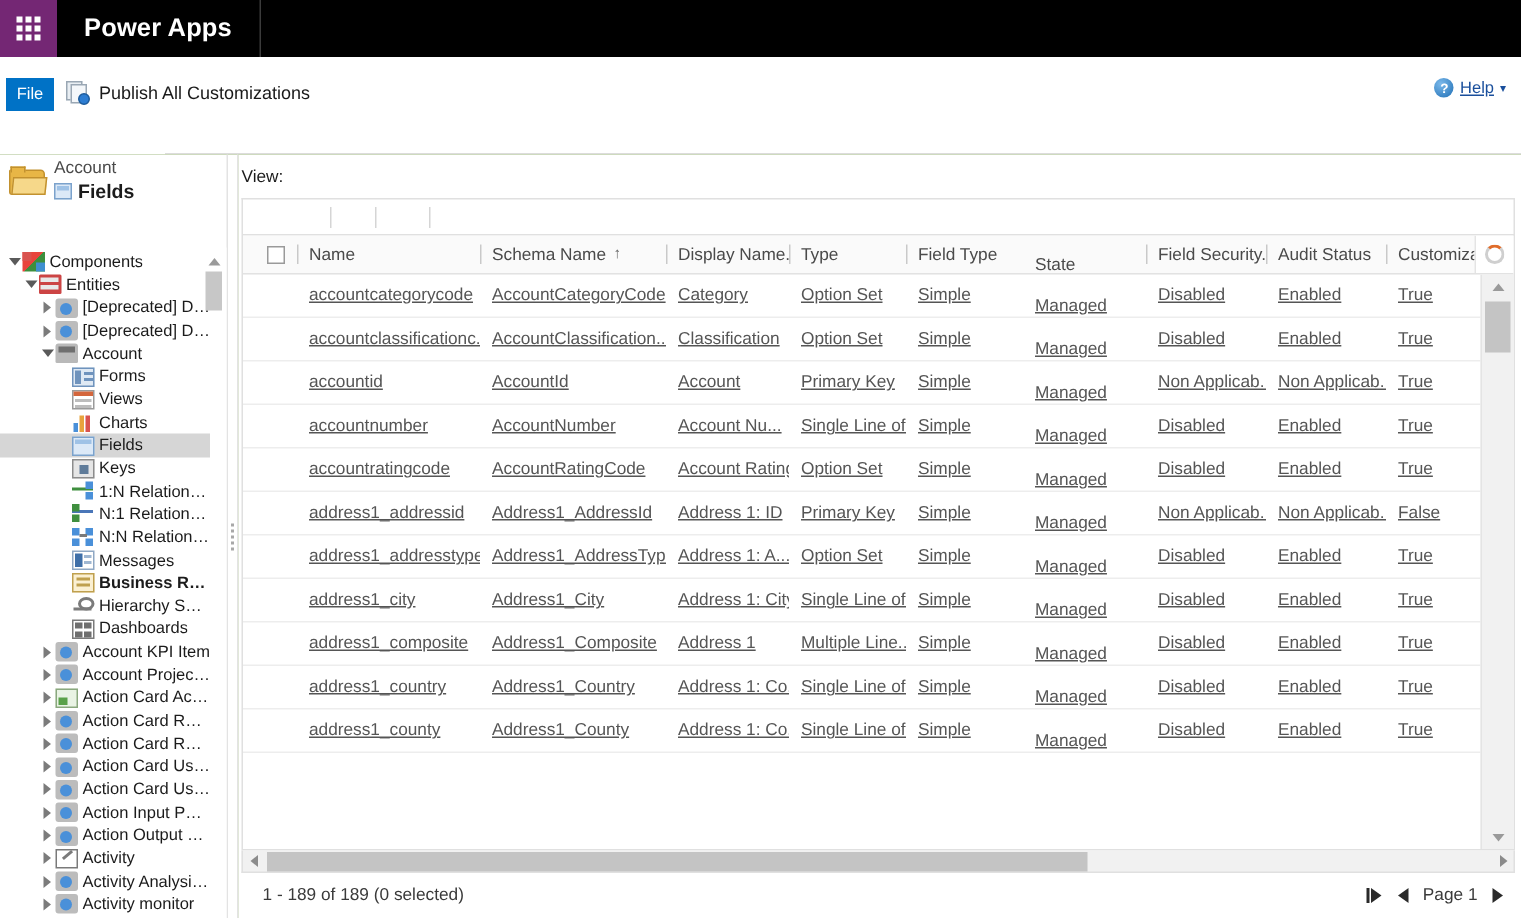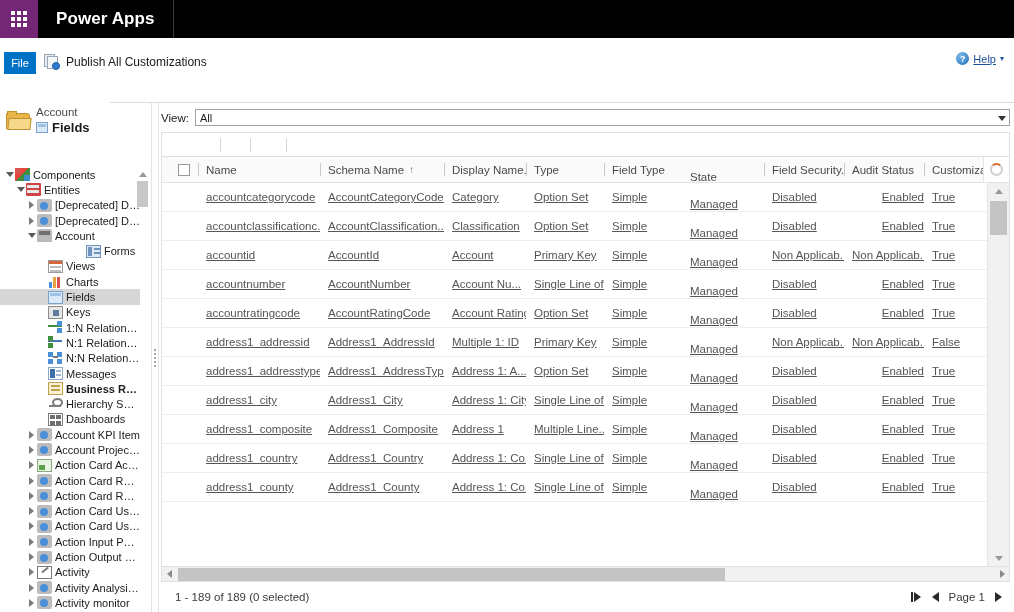--- a/index.html
+++ b/index.html
@@ -414,21 +414,21 @@
   .cell.chk { width: 36px; flex: 0 0 36px; padding: 0; }
 
   
   .c-name   { width: 122px; flex: 0 0 122px; }
   .c-schema { width: 124px; flex: 0 0 124px; }
   .c-disp   { width: 82px;  flex: 0 0 82px;  }
   .c-type   { width: 78px;  flex: 0 0 78px;  }
   .c-ftype  { width: 78px;  flex: 0 0 78px;  }
   .c-state  { width: 82px;  flex: 0 0 82px; margin-top: 14px;  }
   .c-sec    { width: 80px;  flex: 0 0 80px;  }
-  .c-audit  { width: 80px;  flex: 0 0 80px; text-align: right;  }
+  .c-audit  { width: 80px;  flex: 0 0 80px;  }
   .c-cust   { width: 86px;  flex: 0 0 86px;  }
 
   #vscroll {
     position: absolute; right: 0; top: 0; bottom: 0;
     width: 22px; background: #f1f1f1;
     border-left: 1px solid #e4e4e4;
   }
   #vscroll .up, #vscroll .dn {
     position:absolute;left:0;width:21px;height:16px;
     display:flex;align-items:center;justify-content:center;
@@ -559,21 +559,21 @@
             <span class="ticon ic-entity"></span>
             <span class="tlabel">[Deprecated] Dyna...</span>
           </div>
           <div class="tnode" style="padding-left: 26px;">
             <span class="exp">
               <span class="arw open"></span>
             </span>
             <span class="ticon ic-account"></span>
             <span class="tlabel">Account</span>
           </div>
-          <div class="tnode" style="padding-left: 37px; margin-left: 38px;">
+          <div class="tnode" style="padding-left: 37px;">
             <span class="exp"></span>
             <span class="ticon ic-forms"></span>
             <span class="tlabel">Forms</span>
           </div>
           <div class="tnode" style="padding-left: 37px;">
             <span class="exp"></span>
             <span class="ticon ic-views"></span>
             <span class="tlabel">Views</span>
           </div>
           <div class="tnode" style="padding-left: 37px;">
@@ -731,24 +731,20 @@
         <i></i>
         <i></i>
         <i></i>
       </span>
   </div>
 
   <div id="content">
 
     <div id="view-bar">
       <span id="view-label">View:</span>
-      <div id="view-select">
-        <span>All</span>
-        <span class="dd"></span>
-      </div>
     </div>
 
     <div id="grid-toolbar">
       <div class="tb-btn">
         <span class="ic-new">
             <span class="b1"></span>
             <span class="b2"></span>
           </span>
         <span>New</span>
       </div>
@@ -863,21 +859,21 @@
               <div class="cell c-ftype">Simple</div>
               <div class="cell c-state">Managed</div>
               <div class="cell c-sec">Disabled</div>
               <div class="cell c-audit">Enabled</div>
               <div class="cell c-cust">True</div>
             </div>
             <div class="row">
               <div class="cell chk"></div>
               <div class="cell c-name">address1_addressid</div>
               <div class="cell c-schema">Address1_AddressId</div>
-              <div class="cell c-disp">Multiple 1: ID</div>
+              <div class="cell c-disp">Address 1: ID</div>
               <div class="cell c-type">Primary Key</div>
               <div class="cell c-ftype">Simple</div>
               <div class="cell c-state">Managed</div>
               <div class="cell c-sec">Non Applicab...</div>
               <div class="cell c-audit">Non Applicab...</div>
               <div class="cell c-cust">False</div>
             </div>
             <div class="row">
               <div class="cell chk"></div>
               <div class="cell c-name">address1_addresstype...</div>

